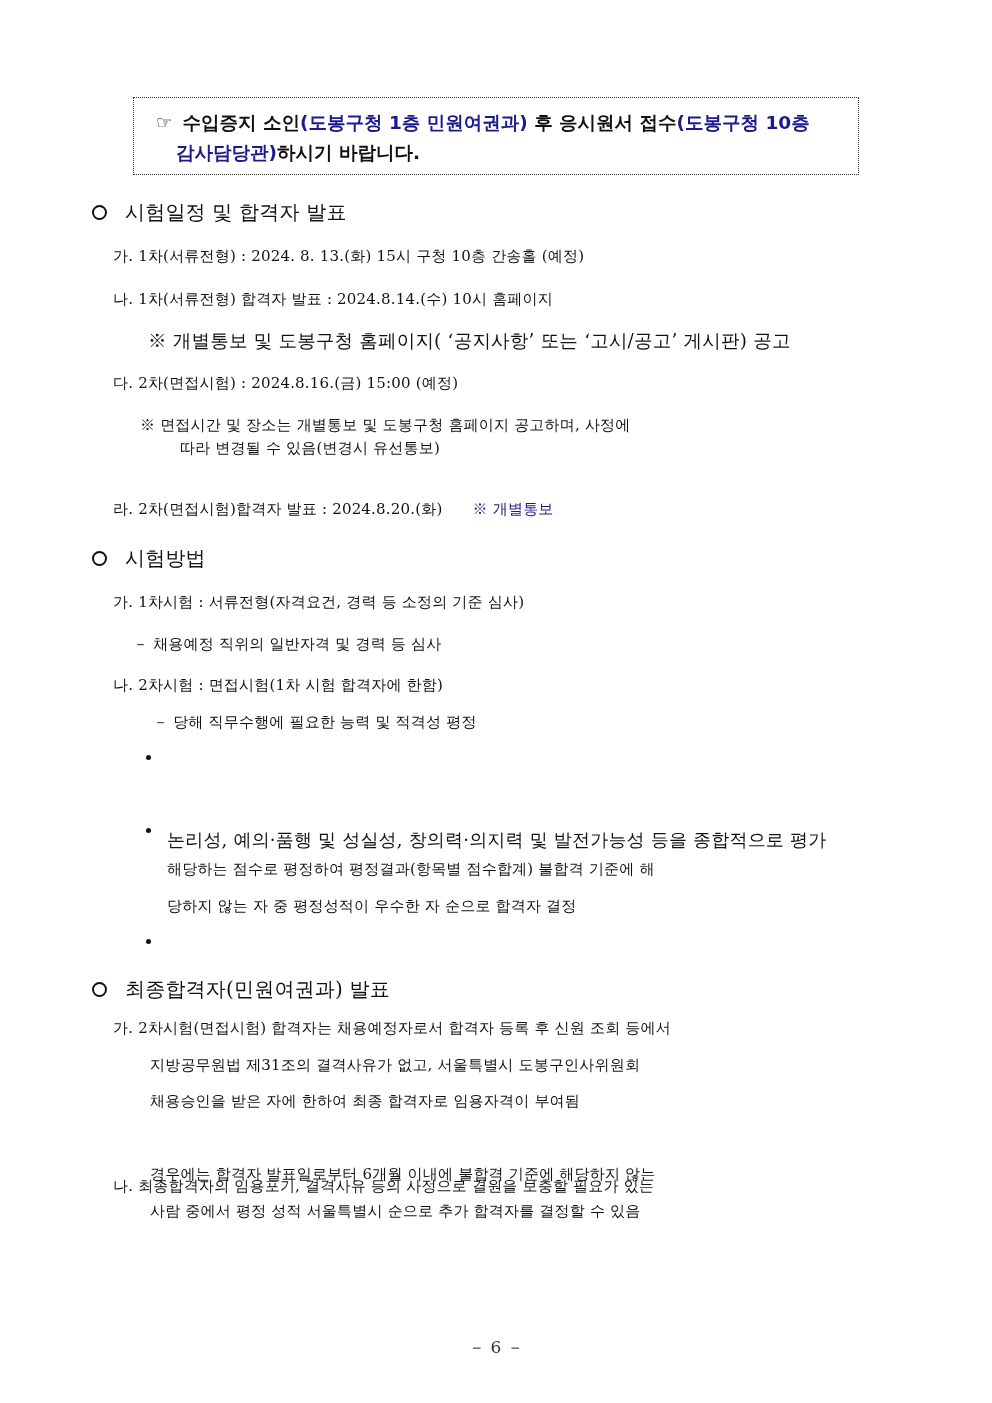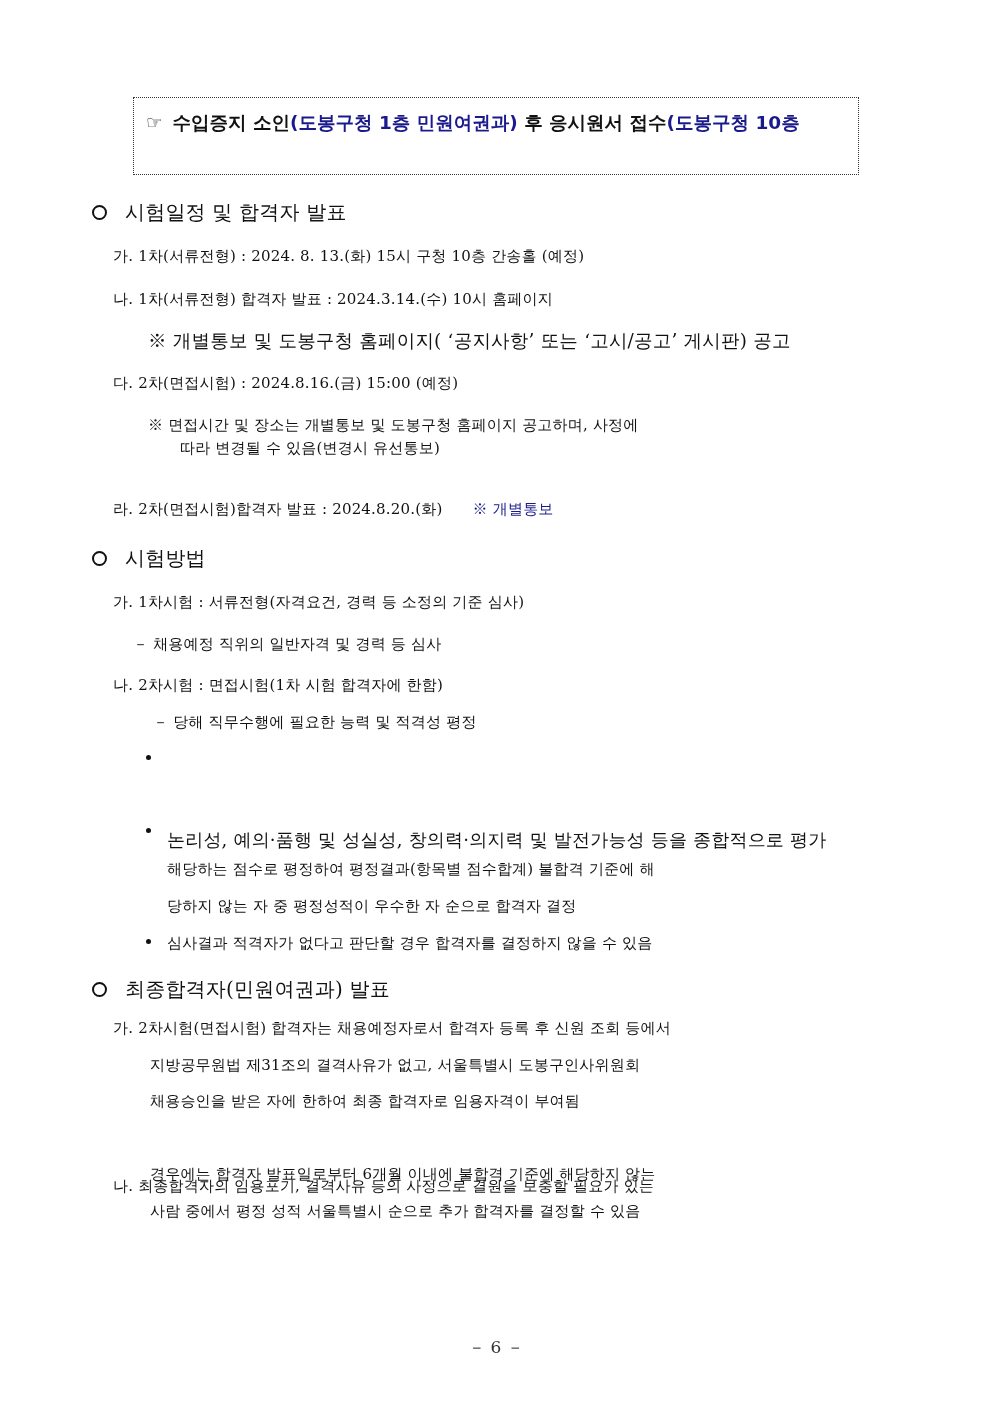--- a/index.html
+++ b/index.html
@@ -8,62 +8,65 @@
       font-family: "DejaVu Serif", "Liberation Serif", serif;
       color: #111111;
     }
     .notice-box {
       position: absolute; left: 133px; top: 97px; width: 726px; height: 78px;
       border: 1px dotted #333; box-sizing: border-box;
       font-family: "DejaVu Sans", "Liberation Sans", sans-serif;
       font-weight: bold; font-size: 18.5px; color: #111;
     }
     .notice-line { position: absolute; left: 12px; white-space: nowrap; }
-    .notice-line.l1 { top: 12px; }
+    .notice-line.l1 { top: 12px; margin-left: 10px; }
     .notice-line.l2 { top: 42px; left: 42px; }
     .blue { color: #1a1a8c; }
     .hand { font-weight: normal; margin-right: 10px; }
     .line {
       position: absolute; white-space: nowrap; font-size: 15px; line-height: 24px;
       letter-spacing: 0.2px;
     }
     .sec { font-size: 20px; }
     .circle { display: inline-block; width: 15px; height: 15px; border: 2px solid #111; border-radius: 50%; margin-right: 18px; vertical-align: -1px; box-sizing: border-box; }
     .bullet { display: inline-block; width: 5px; height: 5px; background: #111; border-radius: 50%; margin-right: 16px; vertical-align: 4px; }
     .page-num { position: absolute; left: 0; width: 992px; top: 1336px; text-align: center; font-size: 17px; color: #333; }
   </style>
 </head>
 <body>
 
 <div class="notice-box">
   <div class="notice-line l1">
     <span class="hand">☞</span><span>수입증지 소인</span><span class="blue">(도봉구청 1층 민원여권과)</span><span> 후 응시원서 접수</span><span class="blue">(도봉구청 10층</span>
   </div>
+  <div class="notice-line l2">
+    <span class="blue">감사담당관)</span><span>하시기 바랍니다.</span>
+  </div>
 </div>
 
 <div class="line sec" style="left:92px; top:200px;"><span class="circle"></span><span>시험일정 및 합격자 발표</span></div>
 <div class="line" style="left:113px; top:244px;">가. 1차(서류전형) : 2024. 8. 13.(화) 15시 구청 10층 간송홀 (예정)</div>
-<div class="line" style="left:113px; top:287px;">나. 1차(서류전형) 합격자 발표 : 2024.3.14.(수) 10시 홈페이지</div>
+<div class="line" style="left:113px; top:287px;">나. 1차(서류전형) 합격자 발표 : 2024.8.14.(수) 10시 홈페이지</div>
 <div class="line" style="left:148px; top:329px; font-size:18.5px;">※ 개별통보 및 도봉구청 홈페이지( ‘공지사항’  또는  ‘고시/공고’  게시판) 공고</div>
 <div class="line" style="left:113px; top:371px;">다. 2차(면접시험) : 2024.8.16.(금) 15:00 (예정)</div>
-<div class="line" style="left:148px; top:413px;">※  면접시간 및 장소는 개별통보 및 도봉구청 홈페이지 공고하며, 사정에</div>
+<div class="line" style="left:140px; top:413px;">※  면접시간 및 장소는 개별통보 및 도봉구청 홈페이지 공고하며, 사정에</div>
 <div class="line" style="left:180px; top:436px;">따라 변경될 수 있음(변경시 유선통보)</div>
 <div class="line" style="left:113px; top:497px;"><span>라. 2차(면접시험)합격자 발표 : 2024.8.20.(화)</span><span class="blue" style="margin-left:30px;">※  개별통보</span></div>
 
 <div class="line sec" style="left:92px; top:546px;"><span class="circle"></span><span>시험방법</span></div>
 <div class="line" style="left:113px; top:590px;">가. 1차시험 : 서류전형(자격요건, 경력 등 소정의 기준 심사)</div>
 <div class="line" style="left:133px; top:632px;">－ 채용예정 직위의 일반자격 및 경력 등 심사</div>
 <div class="line" style="left:113px; top:673px;">나. 2차시험 : 면접시험(1차 시험 합격자에 한함)</div>
 <div class="line" style="left:133px; top:710px;margin-left:20px;">－ 당해 직무수행에 필요한 능력 및 적격성 평정</div>
 <div class="line" style="left:146px; top:747px;"><span class="bullet"></span></div>
 <div class="line" style="left:167px; top:784px; font-size:18px;margin-top:44px;">논리성, 예의·품행 및 성실성, 창의력·의지력 및 발전가능성 등을 종합적으로 평가</div>
 <div class="line" style="left:146px; top:820px;"><span class="bullet"></span></div>
 <div class="line" style="left:167px; top:857px;">해당하는 점수로 평정하여 평정결과(항목별 점수합계) 불합격 기준에 해</div>
 <div class="line" style="left:167px; top:894px;">당하지 않는 자 중 평정성적이 우수한 자 순으로 합격자 결정</div>
-<div class="line" style="left:146px; top:931px;"><span class="bullet"></span><span>심사결과 적격자가 없다고 판단할 경우 합격자를 결정하지 않을 수 있음</span></div>
+<div class="line" style="left:146px; top:931px;"><span class="bullet"></span></div>
 
 <div class="line sec" style="left:92px; top:977px;"><span class="circle"></span><span>최종합격자(민원여권과) 발표</span></div>
 <div class="line" style="left:113px; top:1016px;">가. 2차시험(면접시험) 합격자는 채용예정자로서 합격자 등록 후 신원 조회 등에서</div>
 <div class="line" style="left:150px; top:1053px;">지방공무원법  제31조의  결격사유가  없고,  서울특별시  도봉구인사위원회</div>
 <div class="line" style="left:150px; top:1089px;">채용승인을 받은 자에 한하여 최종 합격자로 임용자격이 부여됨</div>
 <div class="line" style="left:113px; top:1126px;margin-top:48px;">나. 최종합격자의 임용포기, 결격사유 등의 사정으로 결원을 보충할 필요가 있는</div>
 <div class="line" style="left:150px; top:1162px;">경우에는 합격자 발표일로부터 6개월 이내에 불합격 기준에 해당하지 않는</div>
 <div class="line" style="left:150px; top:1199px;">사람 중에서 평정 성적 서울특별시 순으로 추가 합격자를 결정할 수 있음</div>
 
 <div class="page-num">－ 6 －</div>

